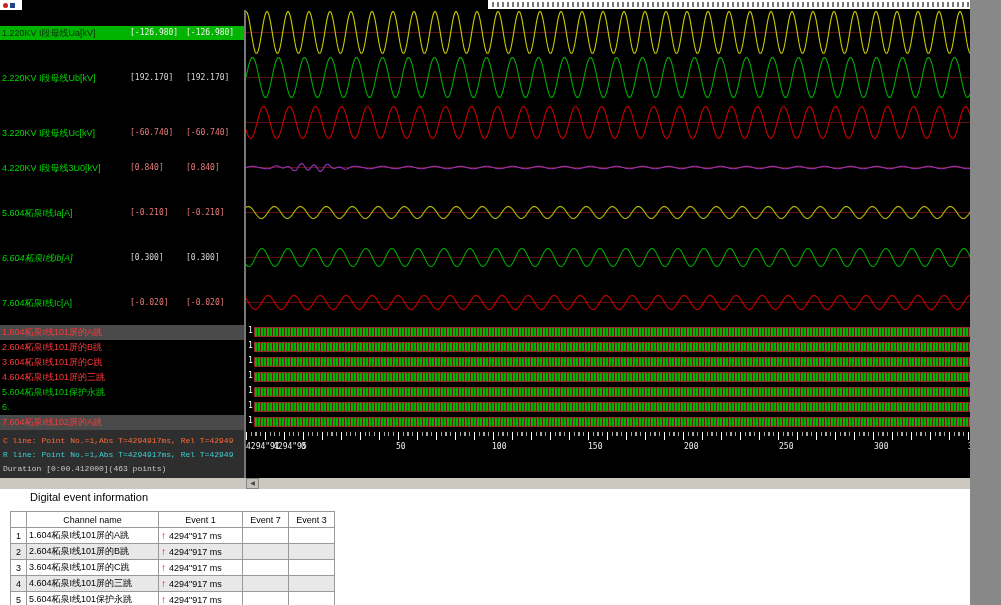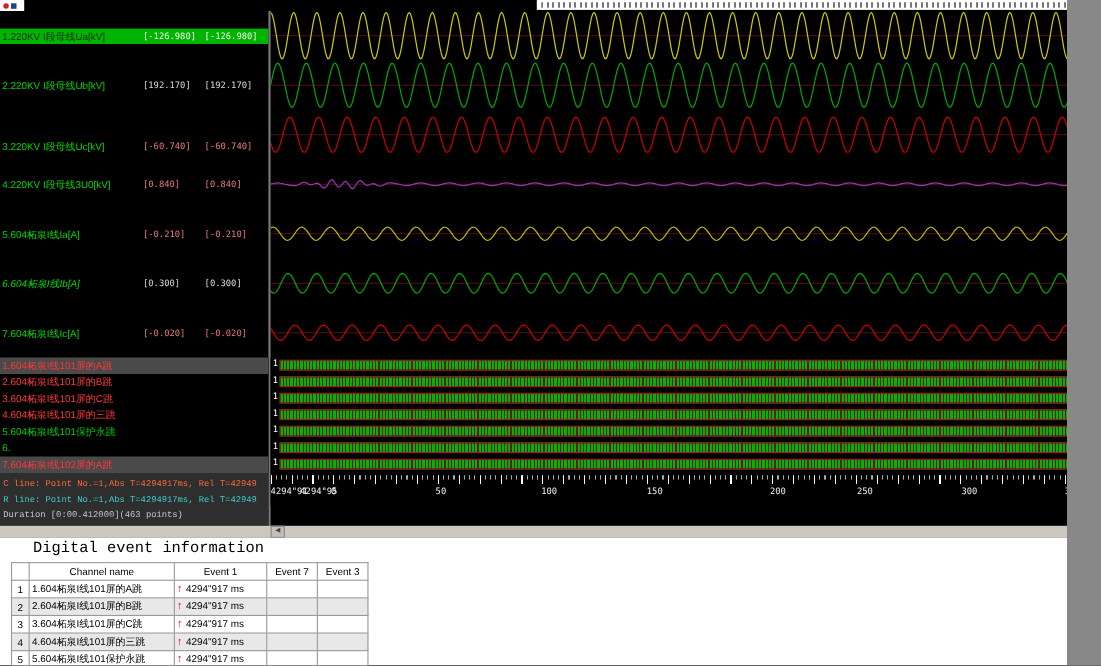--- a/index.html
+++ b/index.html
@@ -60,21 +60,21 @@
   .stline{white-space:nowrap;}
 
   
   #scrollbar{position:absolute;left:0;top:478px;width:1001px;height:11px;background:#ccc8c0;}
   #scroll-left{position:absolute;left:246px;top:0;width:13px;height:11px;background:#c4c0b8;
         border:1px solid #888;box-sizing:border-box;font-size:6px;line-height:9px;
         text-align:center;color:#444;cursor:pointer;}
 
   
   #bottom-panel{position:absolute;left:0;top:489px;width:1001px;height:116px;background:#fff;color:#000;}
-  #event-title{position:absolute;left:2px;top:2px;font-family:Liberation Mono, monospace;font-size:14px;padding-left:28px;}
+  #event-title{position:absolute;left:2px;top:2px;font-family:Liberation Sans, sans-serif;font-size:11px;padding-left:28px;}
   #event-table{position:absolute;left:10px;top:22px;border-collapse:collapse;font-size:9px;background:#fff;}
   #event-table th,#event-table td{border:1px solid #999;padding:0 2px;height:16px;
         box-sizing:border-box;white-space:nowrap;font-weight:normal;}
   #event-table tbody tr:nth-child(even){background:#e8e8e8;}
   .cno{text-align:center;}
   .evarrow{font-weight:bold;margin-right:3px;font-size:10px;}
 </style>
 </head>
 <body>
 
@@ -192,21 +192,21 @@
   <div id="time-axis">
     <div class="ticks-minor"></div>
     <div class="ticks-major"></div>
     <div id="axis-labels">
         <span class="axlbl" style="left: 0px;">4294"91</span>
         <span class="axlbl" style="left: 27px;">4294"95</span>
         <span class="axlbl" style="left: 55px;">0</span>
         <span class="axlbl" style="left: 150px;">50</span>
         <span class="axlbl" style="left: 246px;">100</span>
         <span class="axlbl" style="left: 342px;">150</span>
-        <span class="axlbl" style="left: 454px;">200</span>
+        <span class="axlbl" style="left: 438px;">200</span>
         <span class="axlbl" style="left: 533px;">250</span>
         <span class="axlbl" style="left: 628px;">300</span>
         <span class="axlbl" style="left: 722px;">350</span>
         <span class="axlbl" style="left: 745px;">48</span>
       </div>
   </div>
 
   <div id="status-panel">
     <div class="stline" style="color: rgb(255, 106, 58);">C line: Point No.=1,Abs T=4294917ms,  Rel T=42949</div>
     <div class="stline" style="color: rgb(62, 207, 207);">R line: Point No.=1,Abs T=4294917ms,  Rel T=42949</div>

